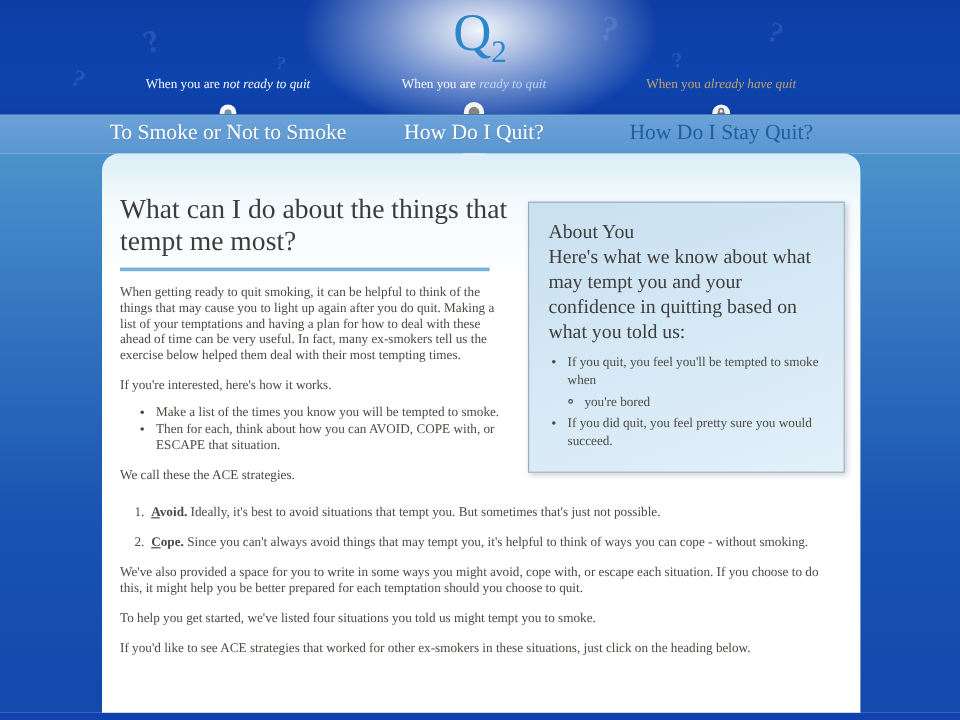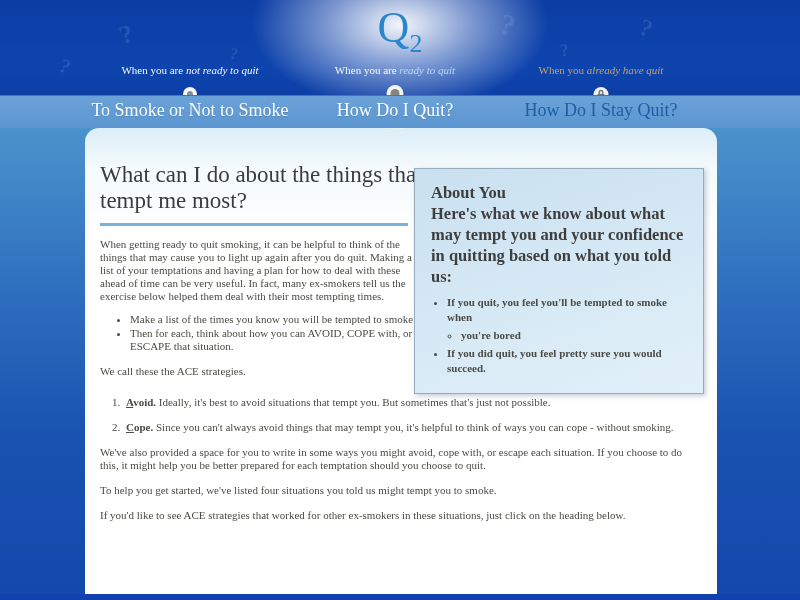--- a/index.html
+++ b/index.html
@@ -84,25 +84,24 @@
   ol.ace { list-style:none; margin:18px 0 0 12px; width:592px; }
   ol.ace li { margin-bottom:12px; }
   .ace-num { display:inline-block; width:14px; }
   .ace-term { font-weight:bold; }
   .ace-letter { text-decoration:underline; }
 
   .wide { width:596px; }
 
   
   .about-box {
-    position:absolute; right:13px; top:40px; width:290px;
+    position:absolute; right:13px; top:40px; width:264px;
     background:linear-gradient(160deg,#c9e0f0 0%,#d8eaf6 60%,#e2f0f9 100%);
     border:1px solid #97abbc; box-shadow:2px 2px 5px rgba(30,60,90,0.25);
     padding:13px 16px 14px 16px;
-    font-weight:bold;
   }
   .about-title, .about-sub { font-size:16.5px; line-height:21px; color:#3e3e3e; }
   .about-box ul { margin:8px 0 0 16px; font-size:11px; line-height:15px; color:#4b4b44; }
   .about-box ul ul { list-style:circle; margin:2px 0 2px 14px; }
   .about-box li { margin-bottom:3px; }
 
   
   .footer-bar { height:6px; background:#1141ae; }
 </style>
 </head>
@@ -147,20 +146,21 @@
 
 <div class="main">
   <div class="panel">
     <div class="pointer-up"></div>
     <div class="panel-inner">
 
       <h1 class="page-title">What can I do about the things that tempt me most?</h1>
       <div class="title-rule"></div>
 
       <p class="para bodytext col">When getting ready to quit smoking, it can be helpful to think of the things that may cause you to light up again after you do quit. Making a list of your temptations and having a plan for how to deal with these ahead of time can be very useful. In fact, many ex-smokers tell us the exercise below helped them deal with their most tempting times.</p>
+      <p class="para bodytext col">If you're interested, here's how it works.</p>
 
       <ul class="plain-list bodytext">
         <li>Make a list of the times you know you will be tempted to smoke.</li>
         <li>Then for each, think about how you can AVOID, COPE with, or ESCAPE that situation.</li>
       </ul>
 
       <p class="para bodytext col">We call these the ACE strategies.</p>
 
       <ol class="ace bodytext">
         <li><span class="ace-num">1.</span><span class="ace-term"><span class="ace-letter">A</span><span>void.</span></span><span> Ideally, it's best to avoid situations that tempt you. But sometimes that's just not possible.</span></li>

